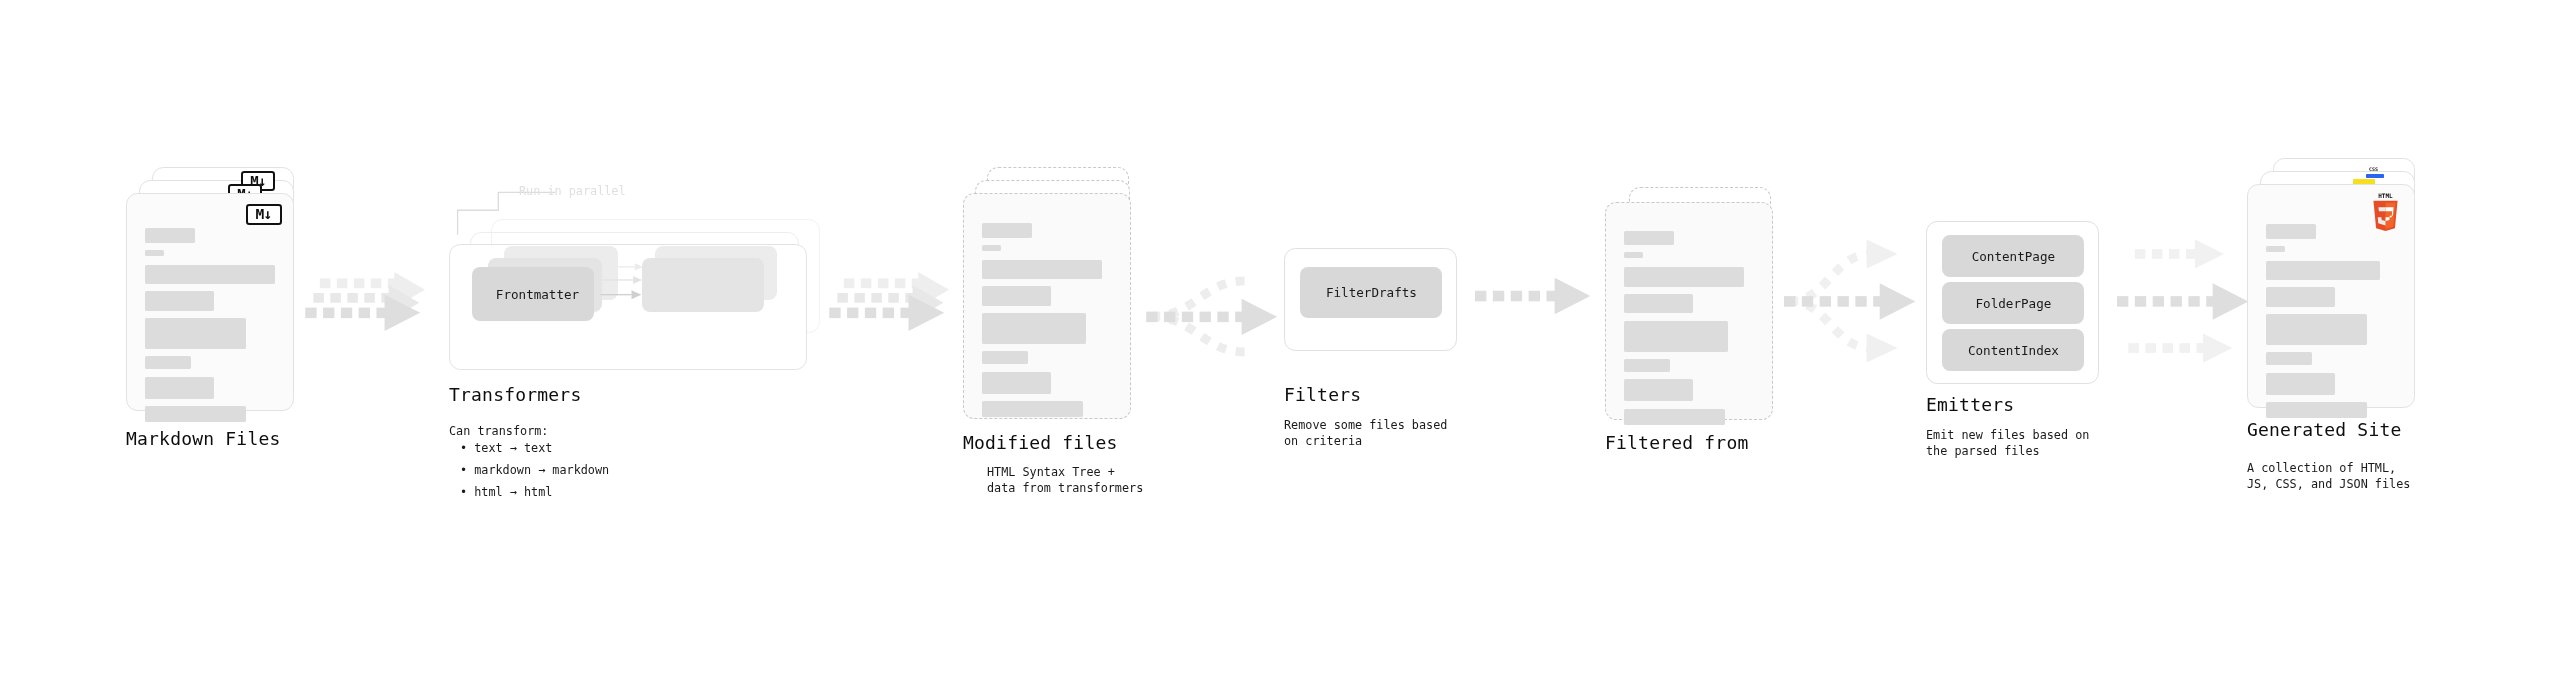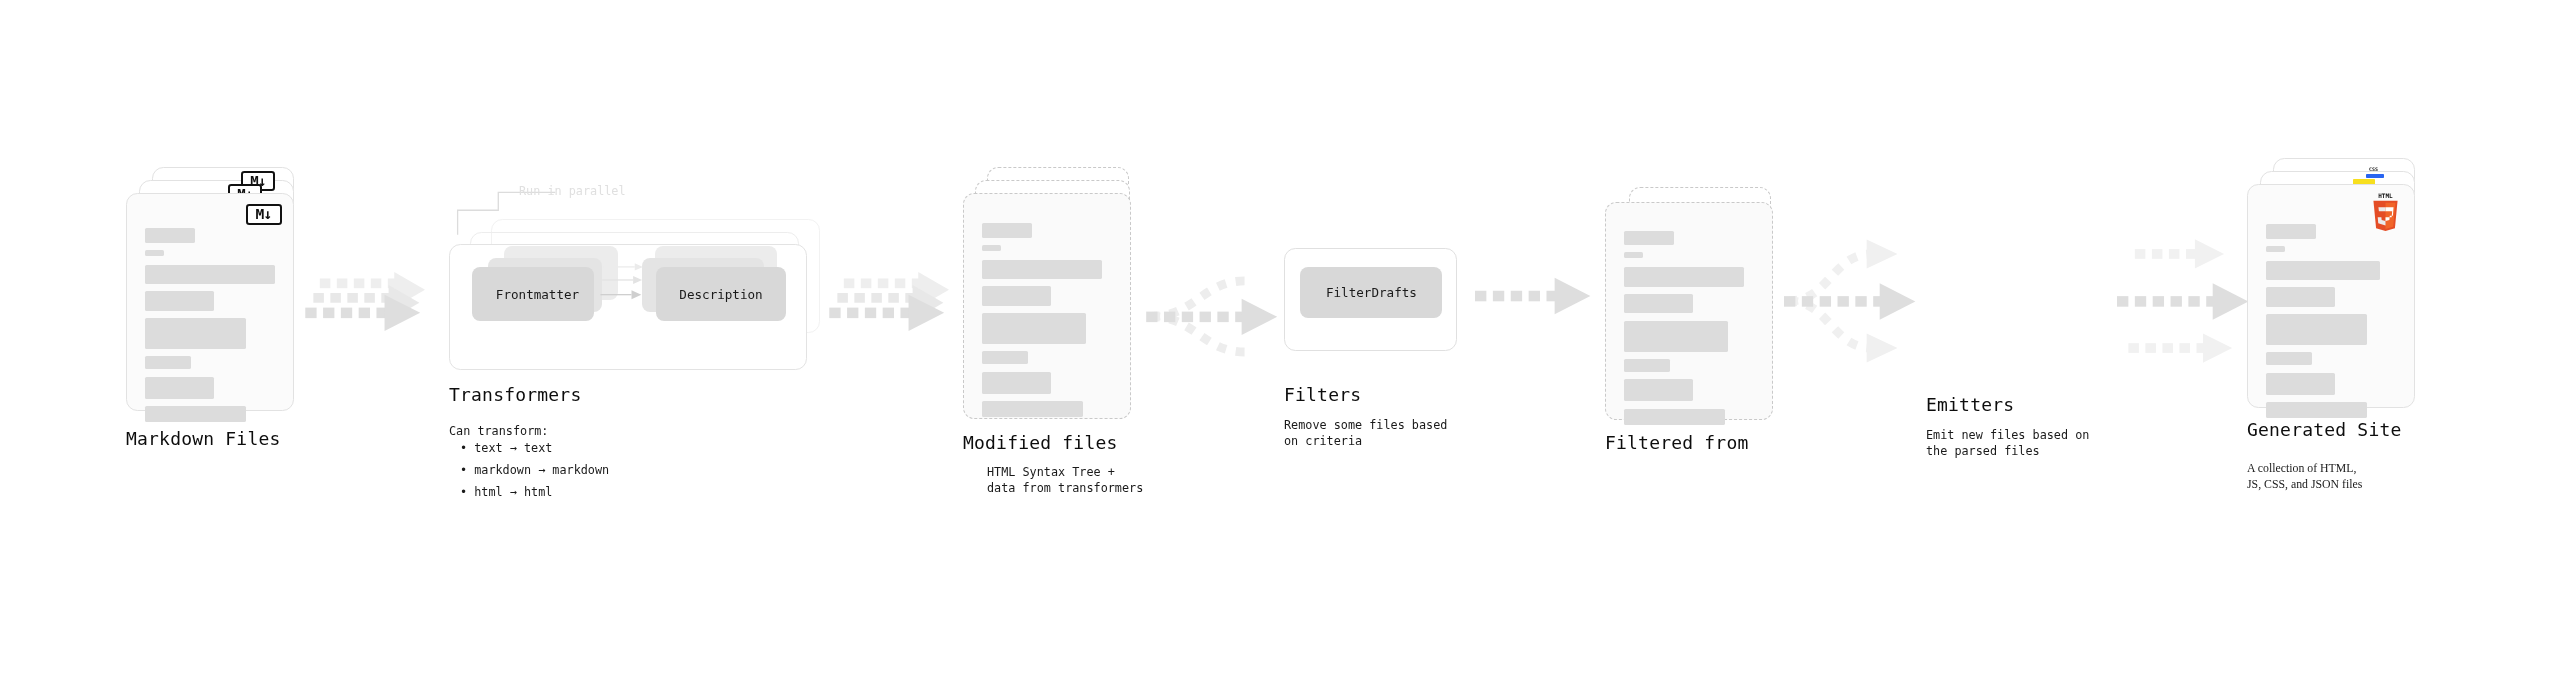--- a/index.html
+++ b/index.html
@@ -190,21 +190,20 @@
         <path d="M2 6  L40 6" stroke="#ebebeb"></path>
         <polygon points="40,1.5 50,6 40,10.5" fill="#ebebeb" stroke="none"></polygon>
         <path d="M0 22 L38 22" stroke="#e3e3e3"></path>
         <polygon points="38,17 49,22 38,27" fill="#e3e3e3" stroke="none"></polygon>
         <path d="M-2 40 L36 40" stroke="#cfcfcf"></path>
         <polygon points="36,34.5 48,40 36,45.5" fill="#cfcfcf" stroke="none"></polygon>
       </g>
     </svg>
 
     <div class="chip" style="left:23px;  top:68px; width:122px; height:54px;padding-left:9px;">Frontmatter</div>
-    <div class="chip" style="left:207px; top:68px; width:130px; height:54px;">Description</div>
   </div>
 
   <div class="title" style="left:449px; top:384px;">Transformers</div>
   <div class="desc" style="left:449px; top:424px;text-align:center;">Can transform:</div>
   <div class="desc" style="left:460px; top:441px;">• text → text</div>
   <div class="desc" style="left:460px; top:463px;">• markdown → markdown</div>
   <div class="desc" style="left:460px; top:485px;">• html → html</div>
 
   <svg class="abs" style="left:829px; top:272px; width:130px; height:89px;" viewBox="0 0 160 110" width="130" height="89">
     <g fill="#eeeeee">
@@ -318,20 +317,25 @@
       <rect x="0" y="74" width="14" height="13"></rect>
         <rect x="22" y="74" width="14" height="13"></rect>
       <rect x="44" y="74" width="14" height="13"></rect>
         <rect x="66" y="74" width="14" height="13"></rect>
       <rect x="88" y="74" width="14" height="13"></rect>
         <rect x="110" y="74" width="14" height="13"></rect>
       <polygon points="118,58 162,80.5 118,103"></polygon>
     </g>
   </svg>
 
+  <div class="proc" style="left:1926px; top:221px; width:173px; height:163px;">
+    <div class="chip" style="left:15.4px; top:13px;  width:142px; height:42px;">ContentPage</div>
+    <div class="chip" style="left:15.4px; top:60px;  width:142px; height:42px;">FolderPage</div>
+    <div class="chip" style="left:15.4px; top:107px; width:142px; height:42px;">ContentIndex</div>
+  </div>
 
   <div class="title" style="left:1926px; top:394px;">Emitters</div>
   <div class="desc" style="left:1926px; top:428px;">Emit new files based on
 the parsed files</div>
 
   <svg class="abs" style="left:2117px; top:236px; width:146px; height:130px;" viewBox="0 0 180 160" width="146" height="130">
     <g fill="#f1f1f1">
       <rect x="22" y="16" width="13" height="12"></rect>
         <rect x="43" y="16" width="13" height="12"></rect>
       <rect x="64" y="16" width="13" height="12"></rect>
@@ -384,17 +388,17 @@
         <div class="bar" style="width:53%;   height:19.5px;"></div>
         <div class="bar" style="width:78%;   height:31px;"></div>
         <div class="bar" style="width:35%;   height:13px;"></div>
         <div class="bar" style="width:53%;   height:22px;"></div>
         <div class="bar" style="width:78%;   height:16.3px;"></div>
       </div>
     </div>
   </div>
 
   <div class="title" style="left:2247px; top:419px;">Generated Site</div>
-  <div class="desc" style="left:2247px; top:461px;font-family:Liberation Serif, serif;">A collection of HTML,
+  <div class="desc" style="left:2247px; top:461px;">A collection of HTML,
 JS, CSS, and JSON files</div>
 
 </div>
 
 
 </body></html>

